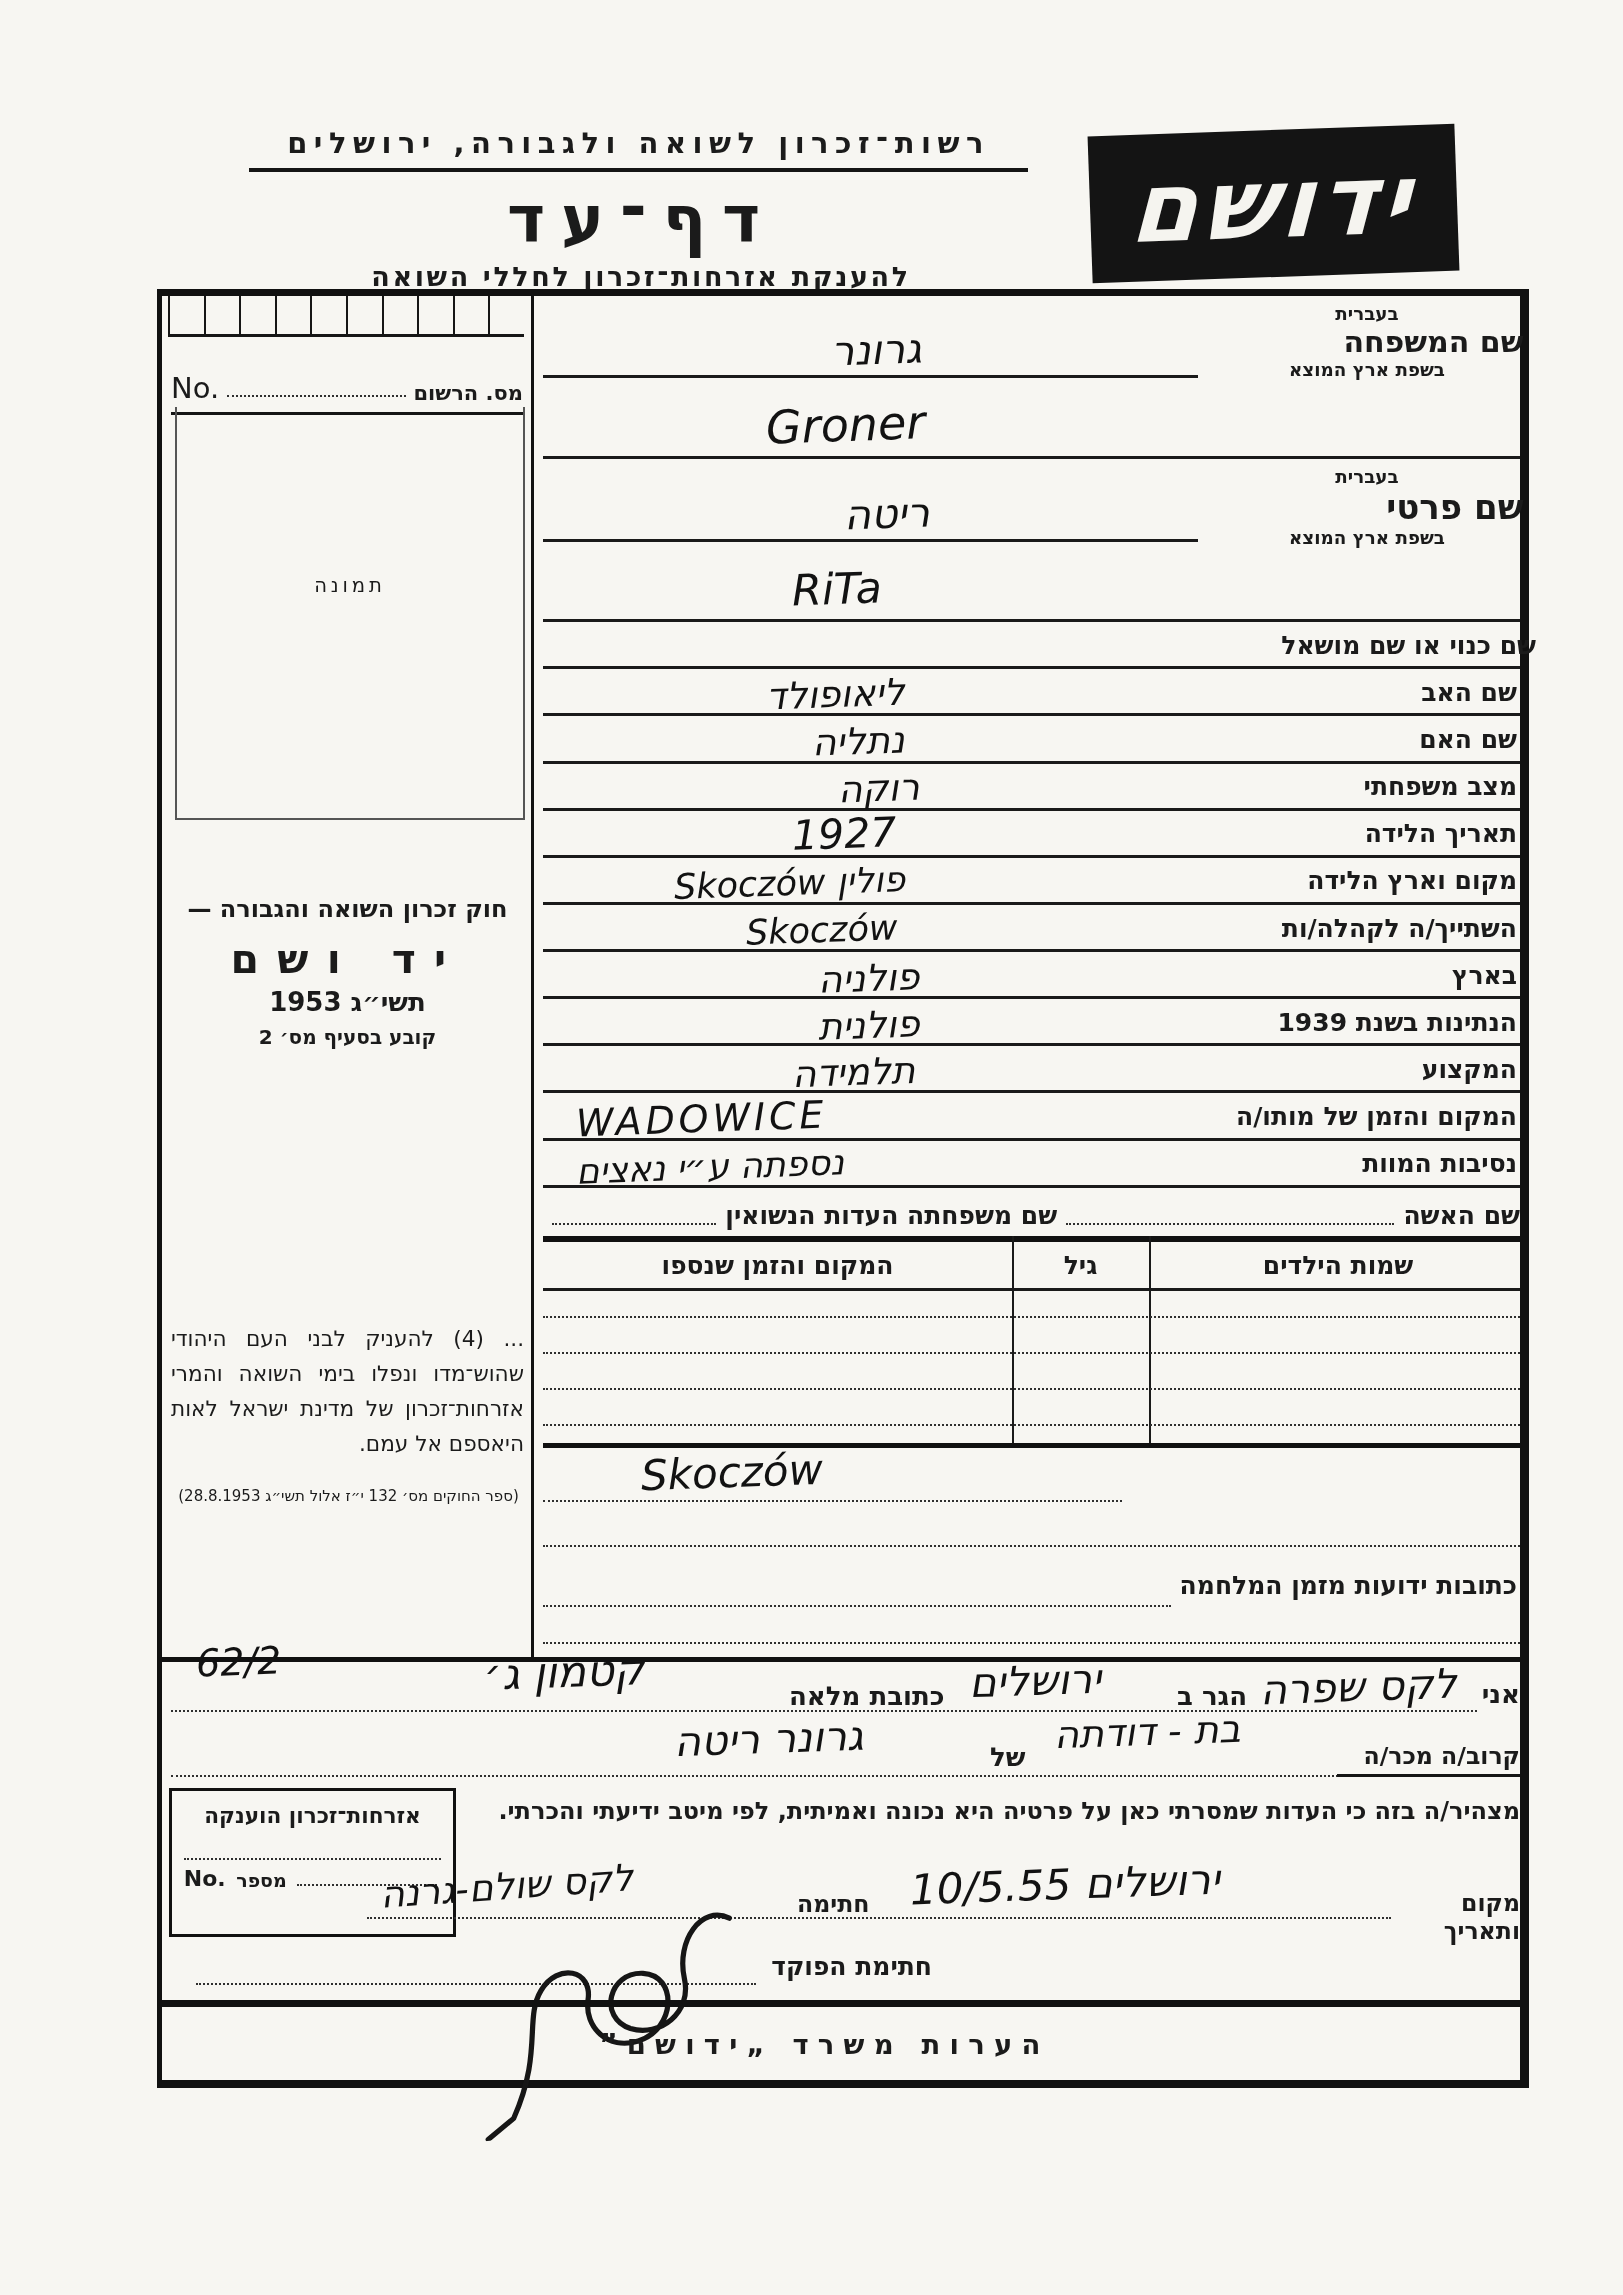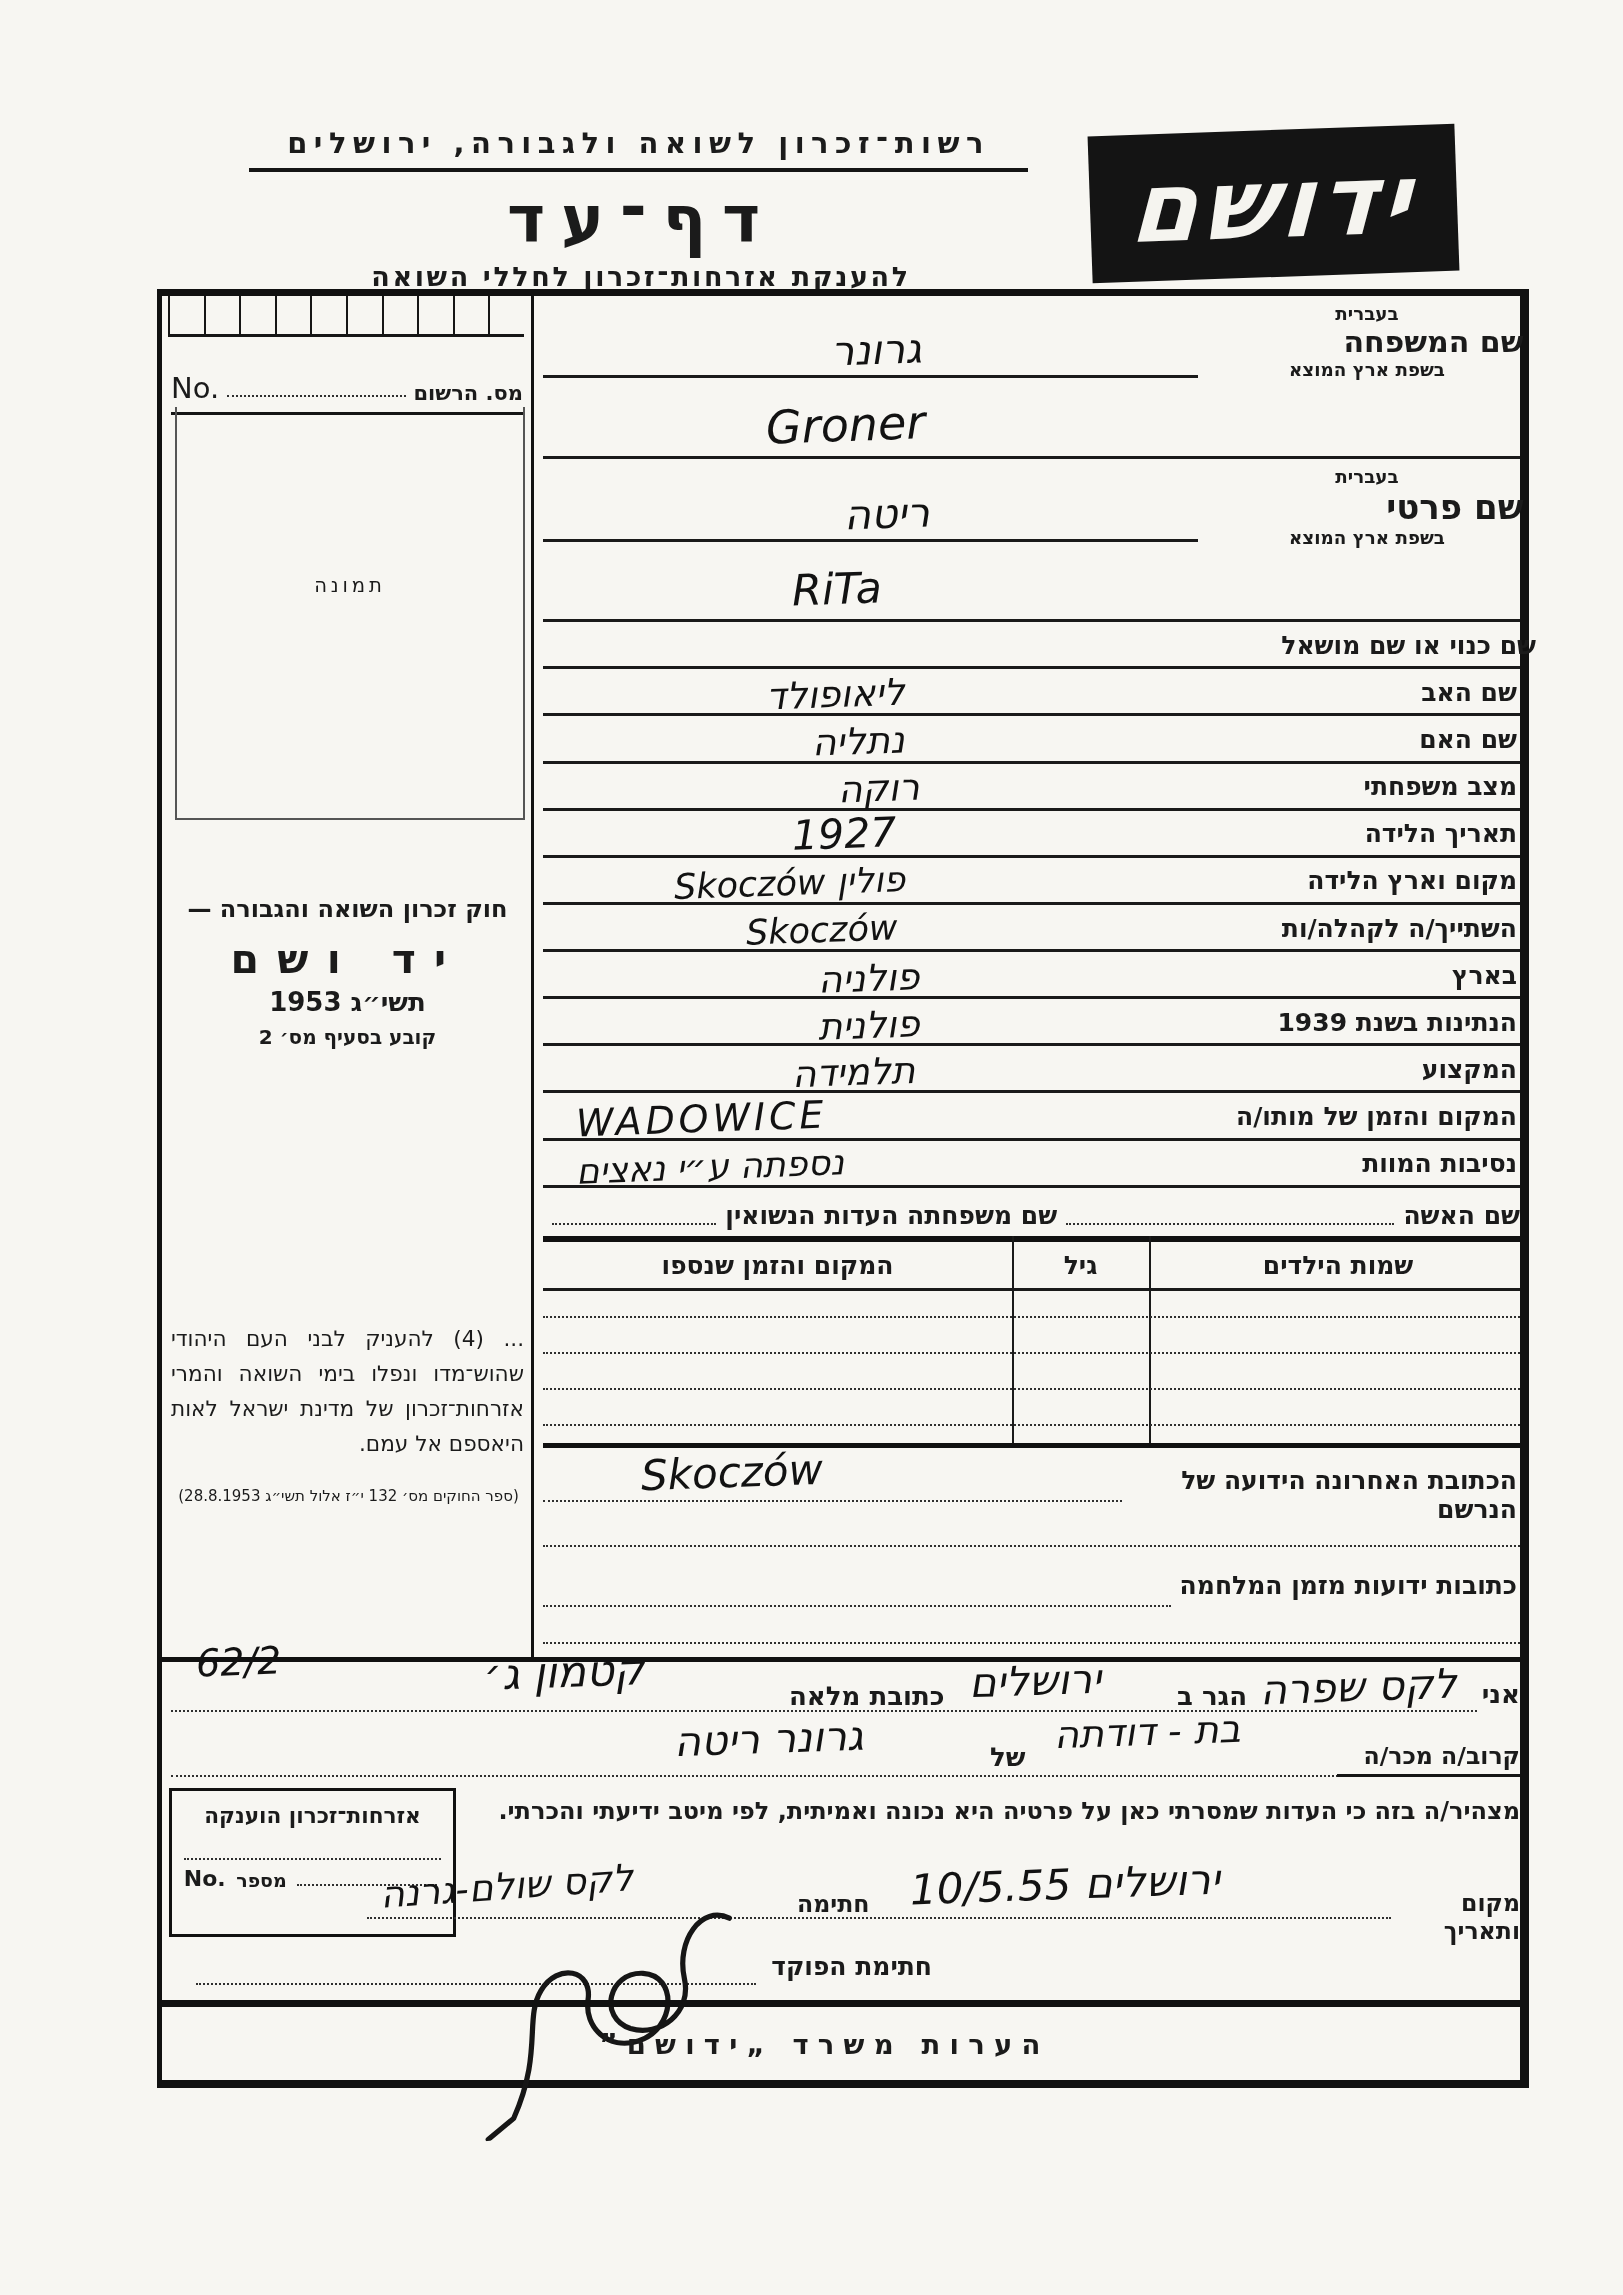--- a/index.html
+++ b/index.html
@@ -166,21 +166,20 @@
   <div class="abs solidline" style="left:1012px;top:1236px;width:2px;height:207px;"></div>
   <div id="children-rows">
       <div class="dotted" style="position: absolute; left: 543px; top: 1316px; width: 977px;"></div>
       <div class="dotted" style="position: absolute; left: 543px; top: 1352px; width: 977px;"></div>
       <div class="dotted" style="position: absolute; left: 543px; top: 1388px; width: 977px;"></div>
       <div class="dotted" style="position: absolute; left: 543px; top: 1424px; width: 977px;"></div>
     </div>
   <div class="abs boldline" style="left:543px;top:1443px;width:977px;height:5.2px;"></div>
 
   <span class="abs hw hwlat" style="left:641px;top:1448px;font-size:42px;">Skoczów</span>
-  <div class="abs printed bold right" style="left:1126px;top:1466px;width:391px;font-size:25px;">הכתובת האחרונה הידועה של הנרשם</div>
   <div class="abs dotted" style="left:543px;top:1500px;width:579px;"></div>
   <div class="abs dotted" style="left:543px;top:1545px;width:977px;"></div>
   <div class="abs printed bold right" style="left:1175px;top:1571px;width:342px;font-size:25px;">כתובות ידועות מזמן המלחמה</div>
   <div class="abs dotted" style="left:543px;top:1605px;width:628px;"></div>
   <div class="abs dotted" style="left:543px;top:1642px;width:977px;"></div>
   <div class="abs boldline" style="left:162px;top:1657px;width:1358px;height:4.6px;"></div>
 
   <div class="abs dotted" style="left:171px;top:1710px;width:1306px;"></div>
   <span class="abs printed bold" style="left:1474px;top:1679px;width:46px;font-size:26px;">אני</span>
   <span class="abs hw" style="left:1260px;top:1663px;font-size:41px;">לקס שפרה</span>

